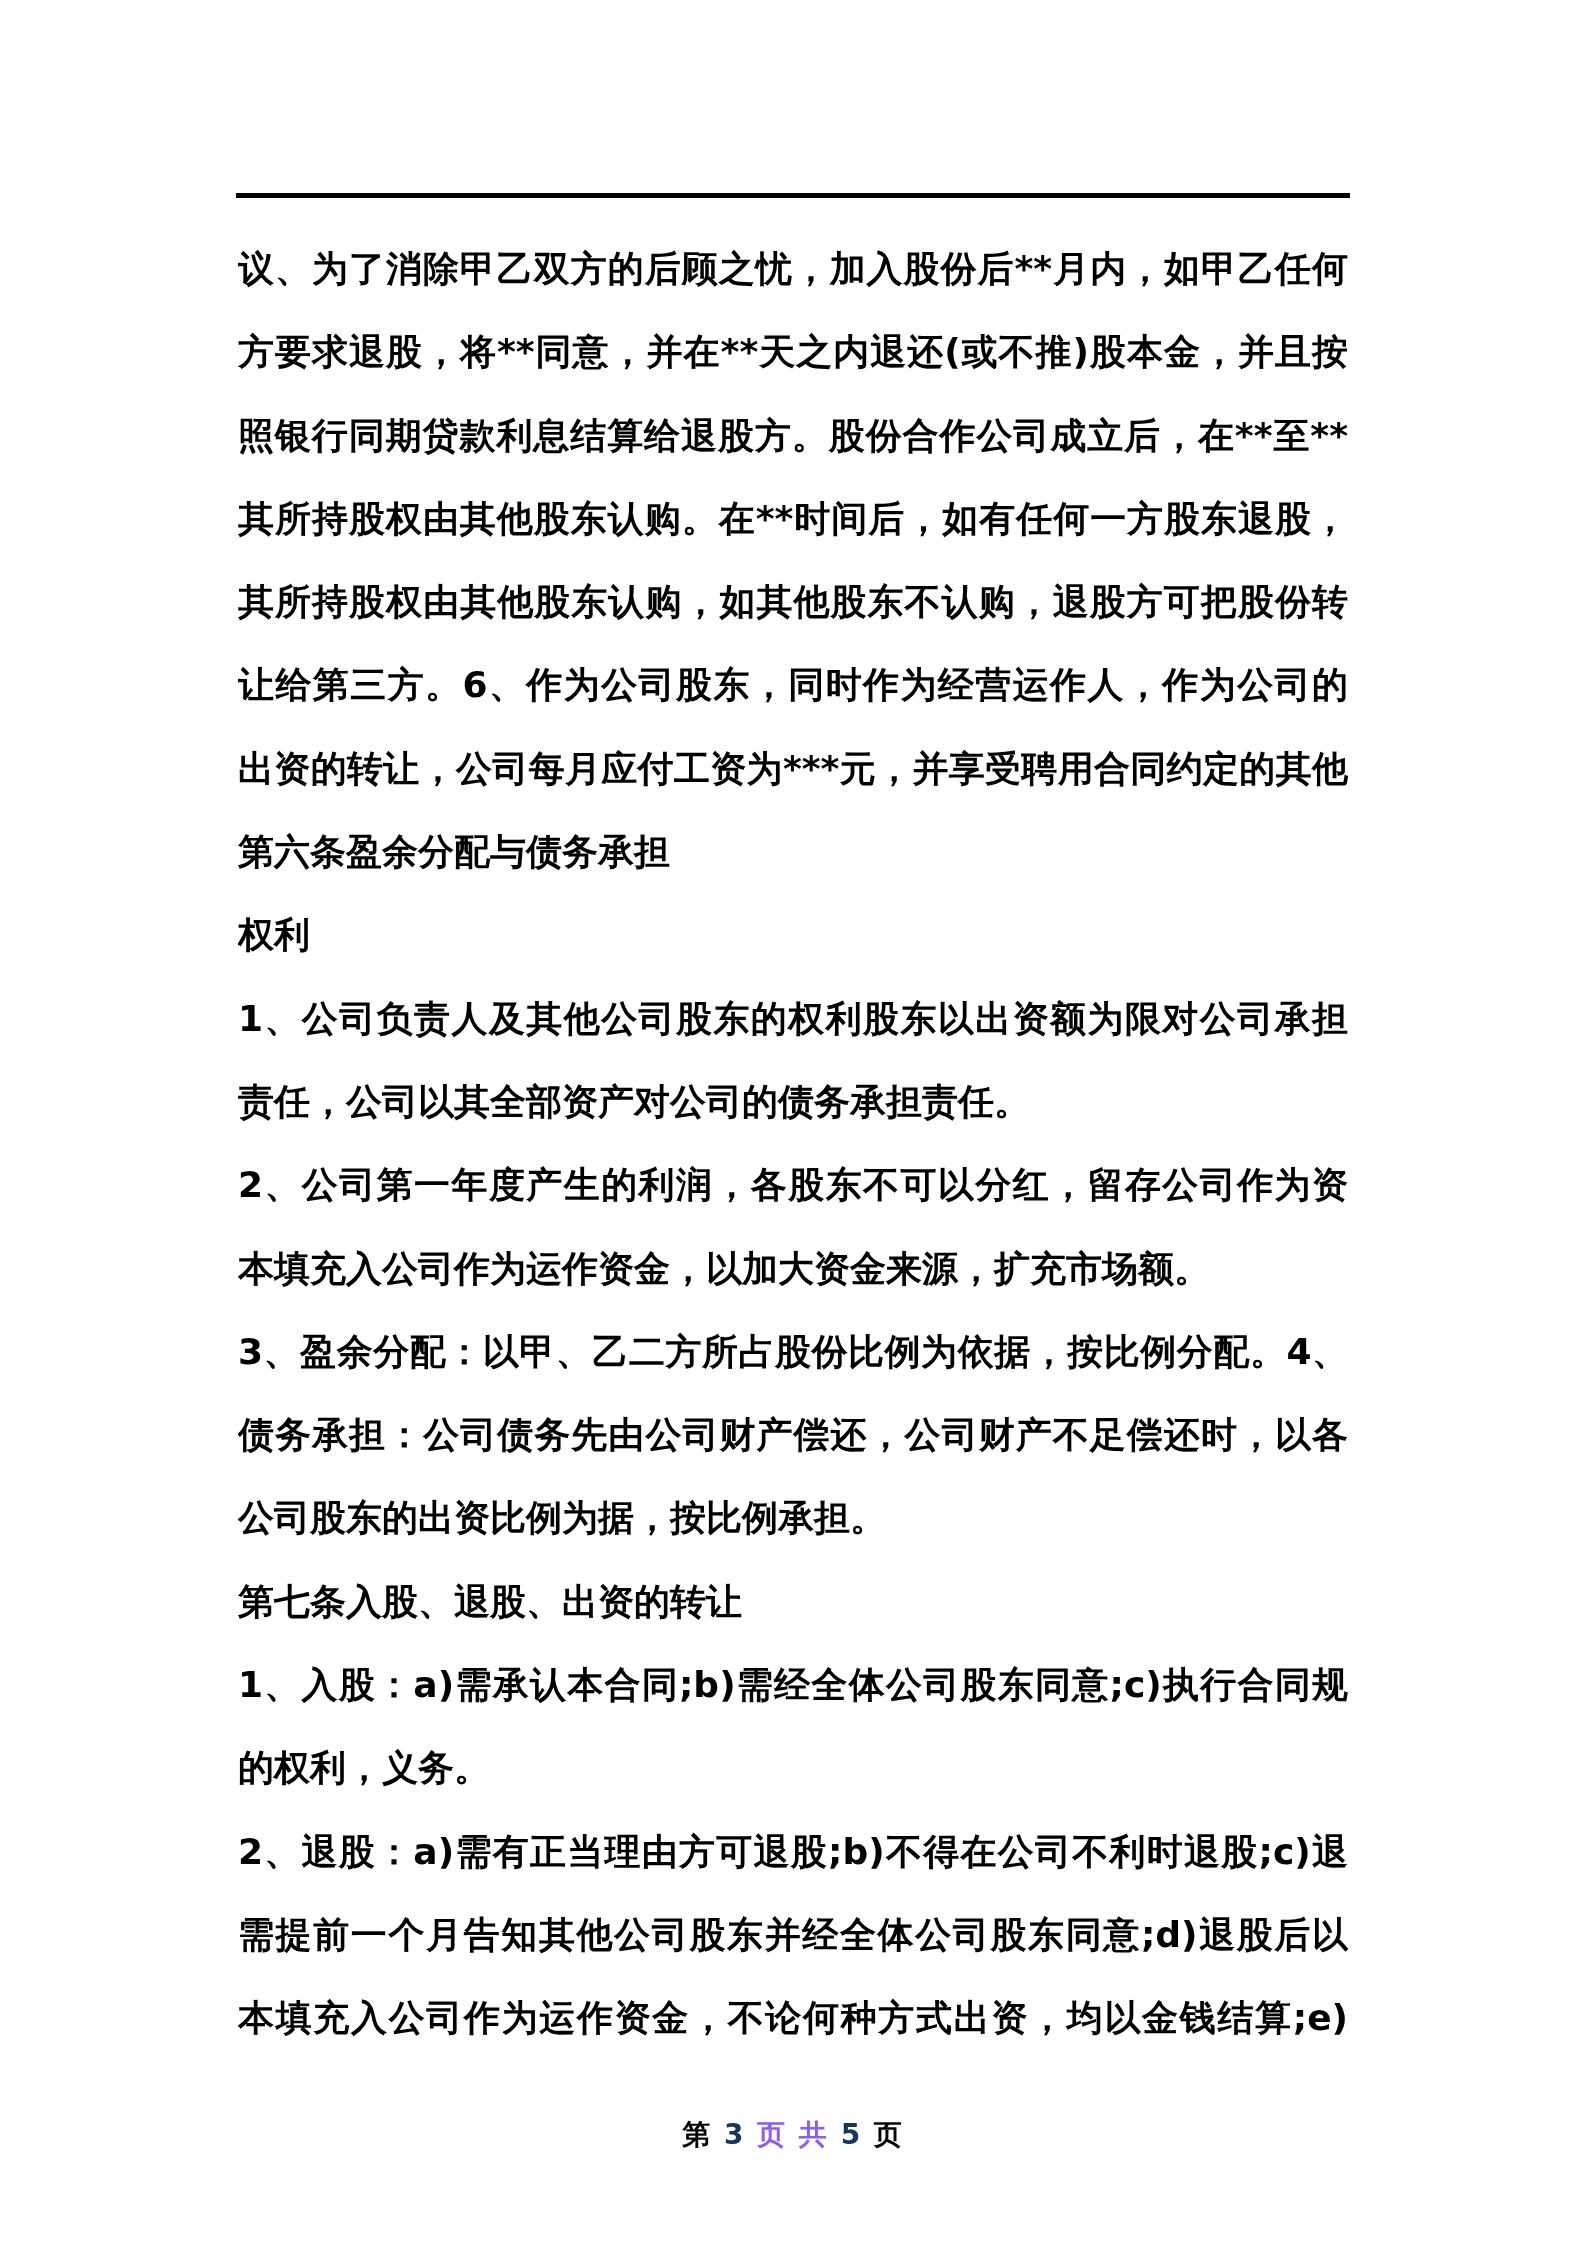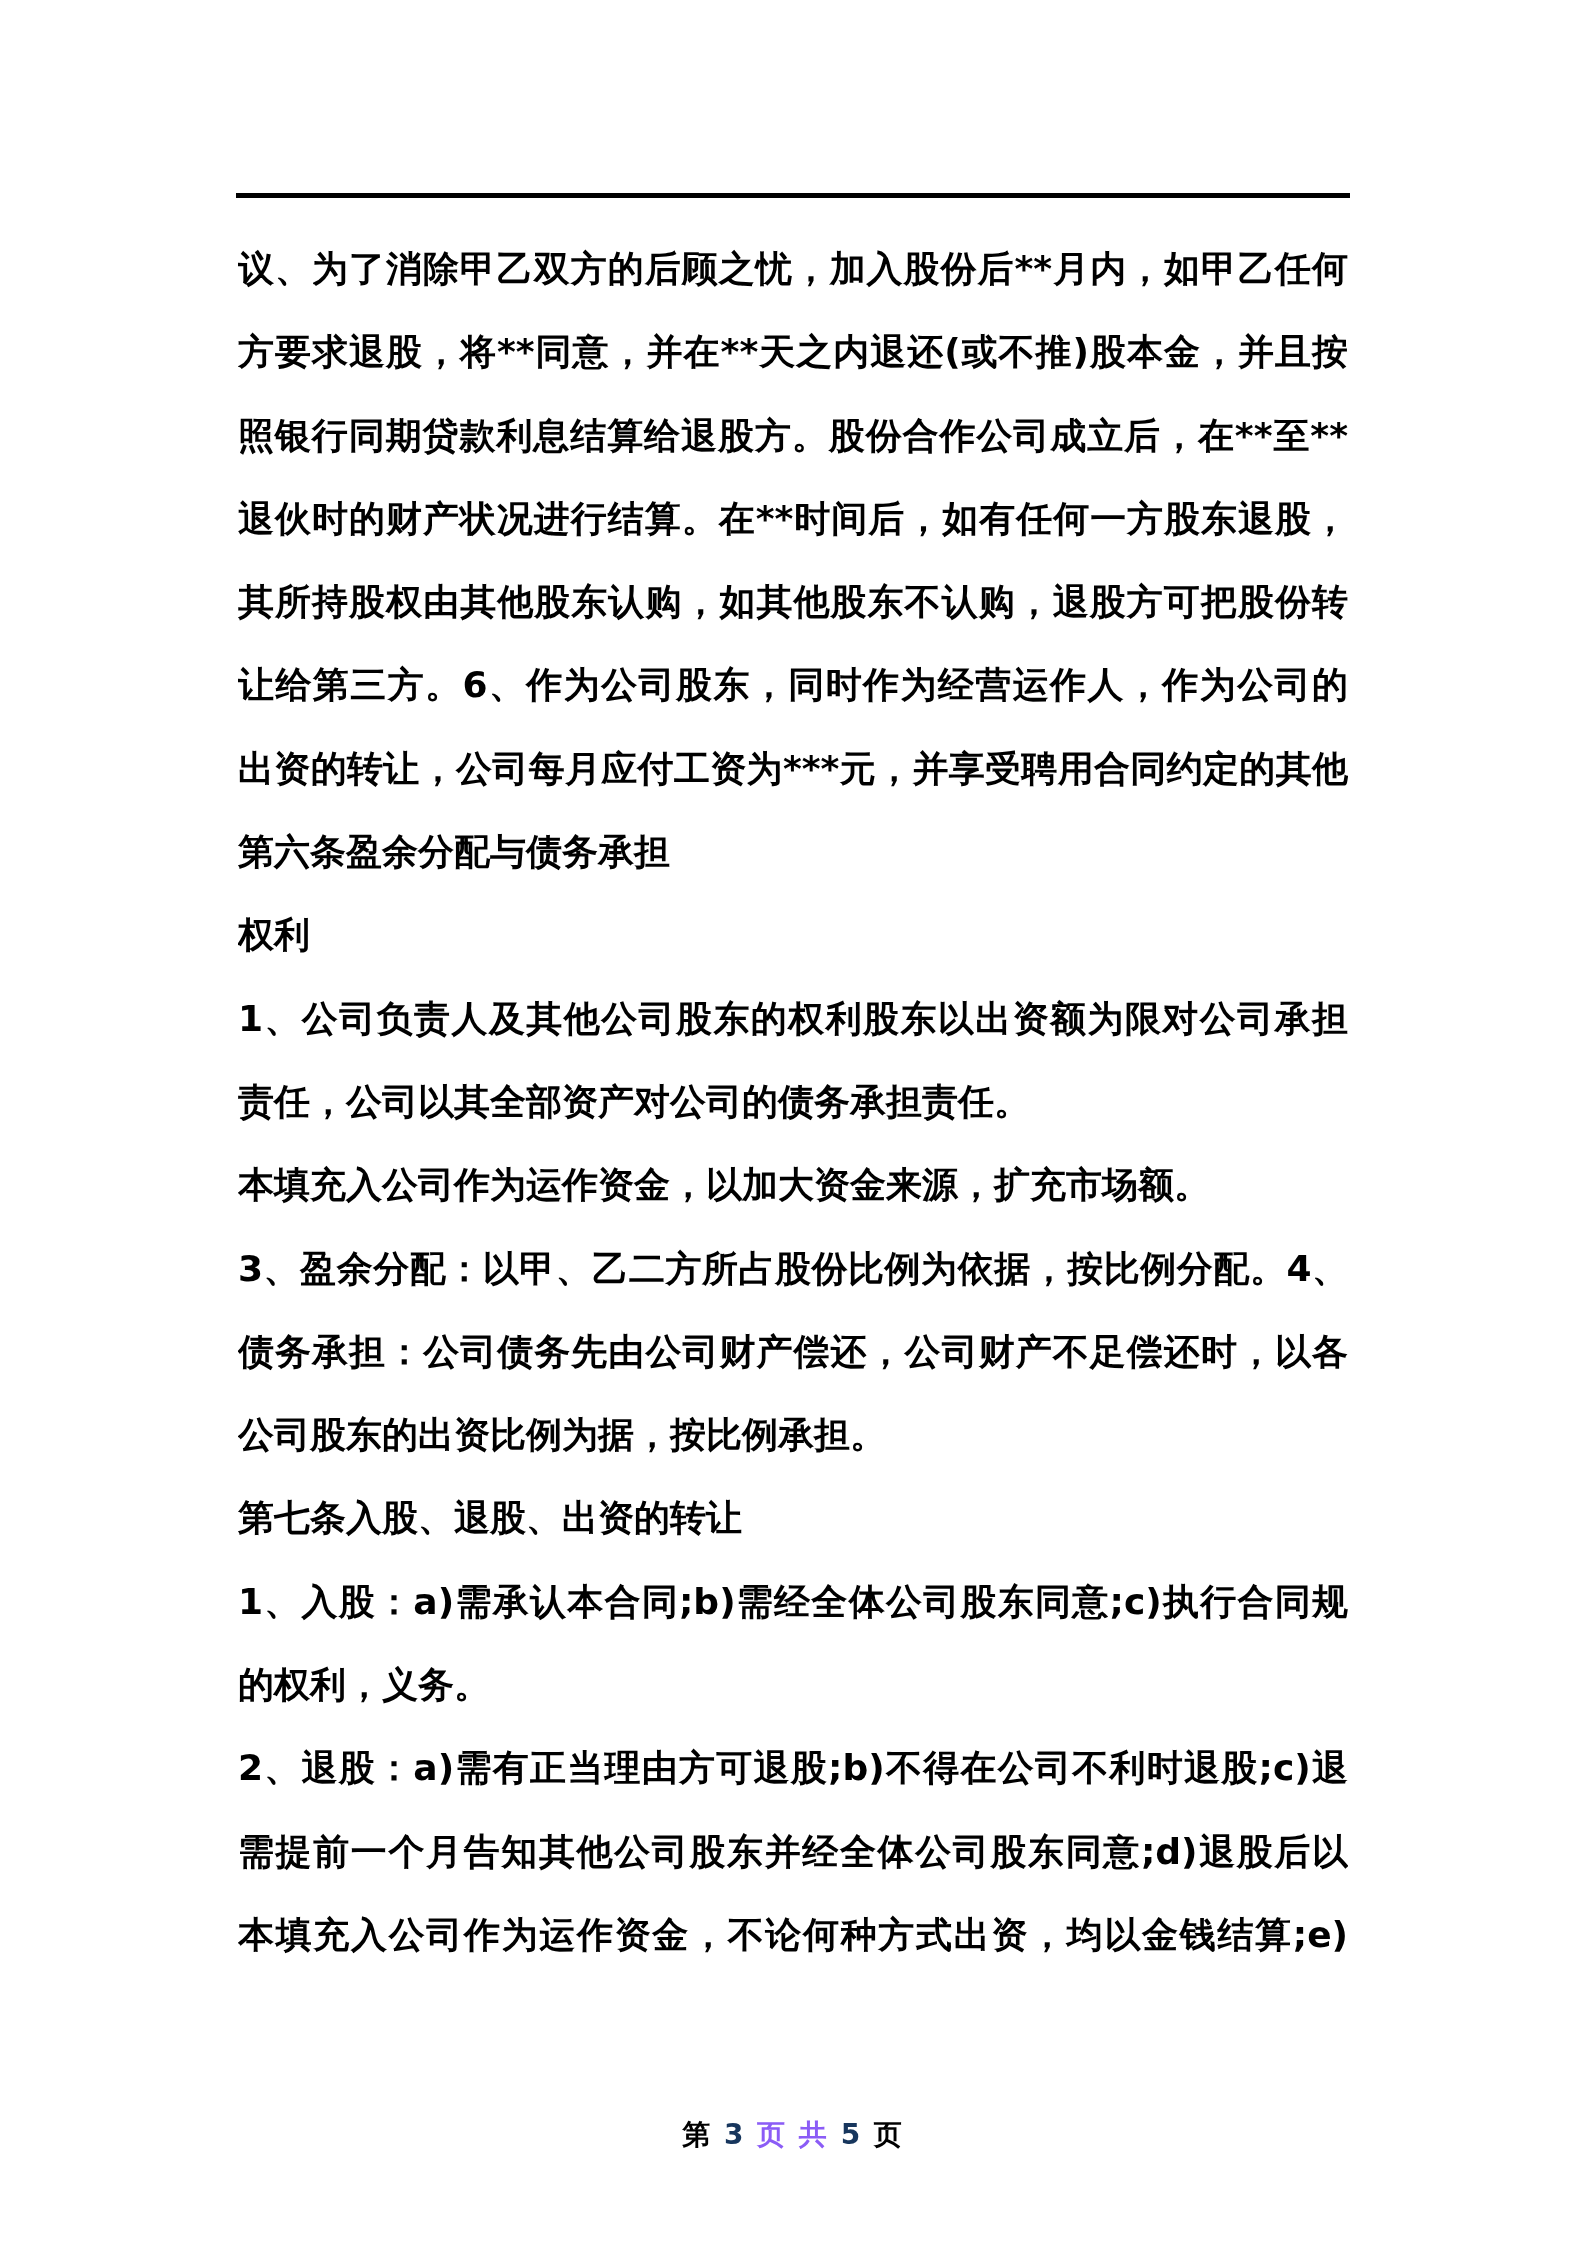--- a/index.html
+++ b/index.html
@@ -62,28 +62,29 @@
 </style>
 </head>
 <body>
 
 <div class="page">
   <div class="header-rule" style="background: rgb(0, 0, 0);"></div>
   <div class="body-text" style="color: rgb(0, 0, 0);">
       <div class="line fill">议、为了消除甲乙双方的后顾之忧，加入股份后**月内，如甲乙任何</div>
       <div class="line fill">方要求退股，将**同意，并在**天之内退还(或不推)股本金，并且按</div>
       <div class="line fill">照银行同期贷款利息结算给退股方。股份合作公司成立后，在**至**</div>
-      <div class="line fill">退伙时的财产状况进行结算。在**时间后，如有任何一方股东退股，</div>
+      <div class="line fill">其所持股权由其他股东认购。在**时间后，如有任何一方股东退股，</div>
       <div class="line fill">其所持股权由其他股东认购，如其他股东不认购，退股方可把股份转</div>
       <div class="line fill">让给第三方。6、作为公司股东，同时作为经营运作人，作为公司的</div>
       <div class="line fill">出资的转让，公司每月应付工资为***元，并享受聘用合同约定的其他</div>
       <div class="line">第六条盈余分配与债务承担</div>
       <div class="line">权利</div>
       <div class="line fill">1、公司负责人及其他公司股东的权利股东以出资额为限对公司承担</div>
       <div class="line">责任，公司以其全部资产对公司的债务承担责任。</div>
+      <div class="line fill">2、公司第一年度产生的利润，各股东不可以分红，留存公司作为资</div>
       <div class="line">本填充入公司作为运作资金，以加大资金来源，扩充市场额。</div>
       <div class="line fill">3、盈余分配：以甲、乙二方所占股份比例为依据，按比例分配。4、</div>
       <div class="line fill">债务承担：公司债务先由公司财产偿还，公司财产不足偿还时，以各</div>
       <div class="line">公司股东的出资比例为据，按比例承担。</div>
       <div class="line">第七条入股、退股、出资的转让</div>
       <div class="line fill">1、入股：a)需承认本合同;b)需经全体公司股东同意;c)执行合同规定</div>
       <div class="line">的权利，义务。</div>
       <div class="line fill">2、退股：a)需有正当理由方可退股;b)不得在公司不利时退股;c)退股</div>
       <div class="line fill">需提前一个月告知其他公司股东并经全体公司股东同意;d)退股后以</div>
       <div class="line fill">本填充入公司作为运作资金，不论何种方式出资，均以金钱结算;e)</div>

